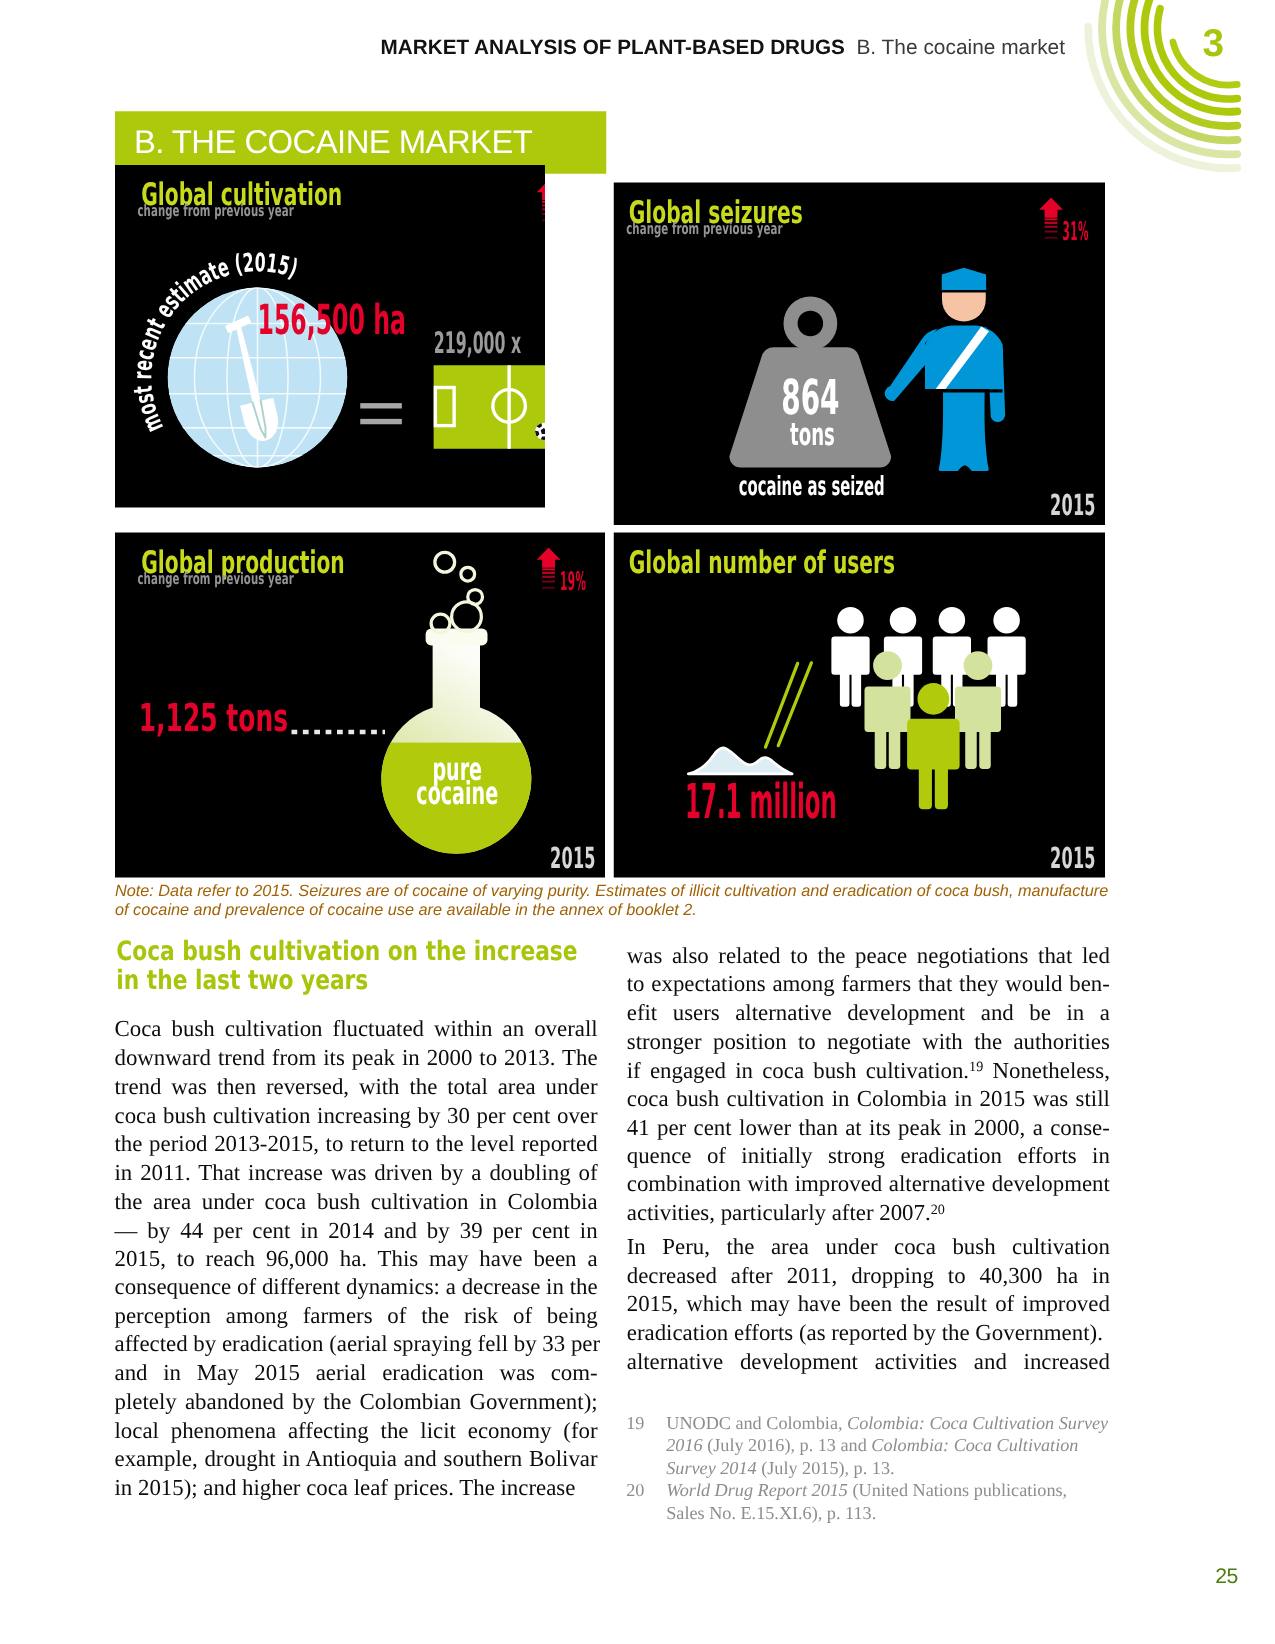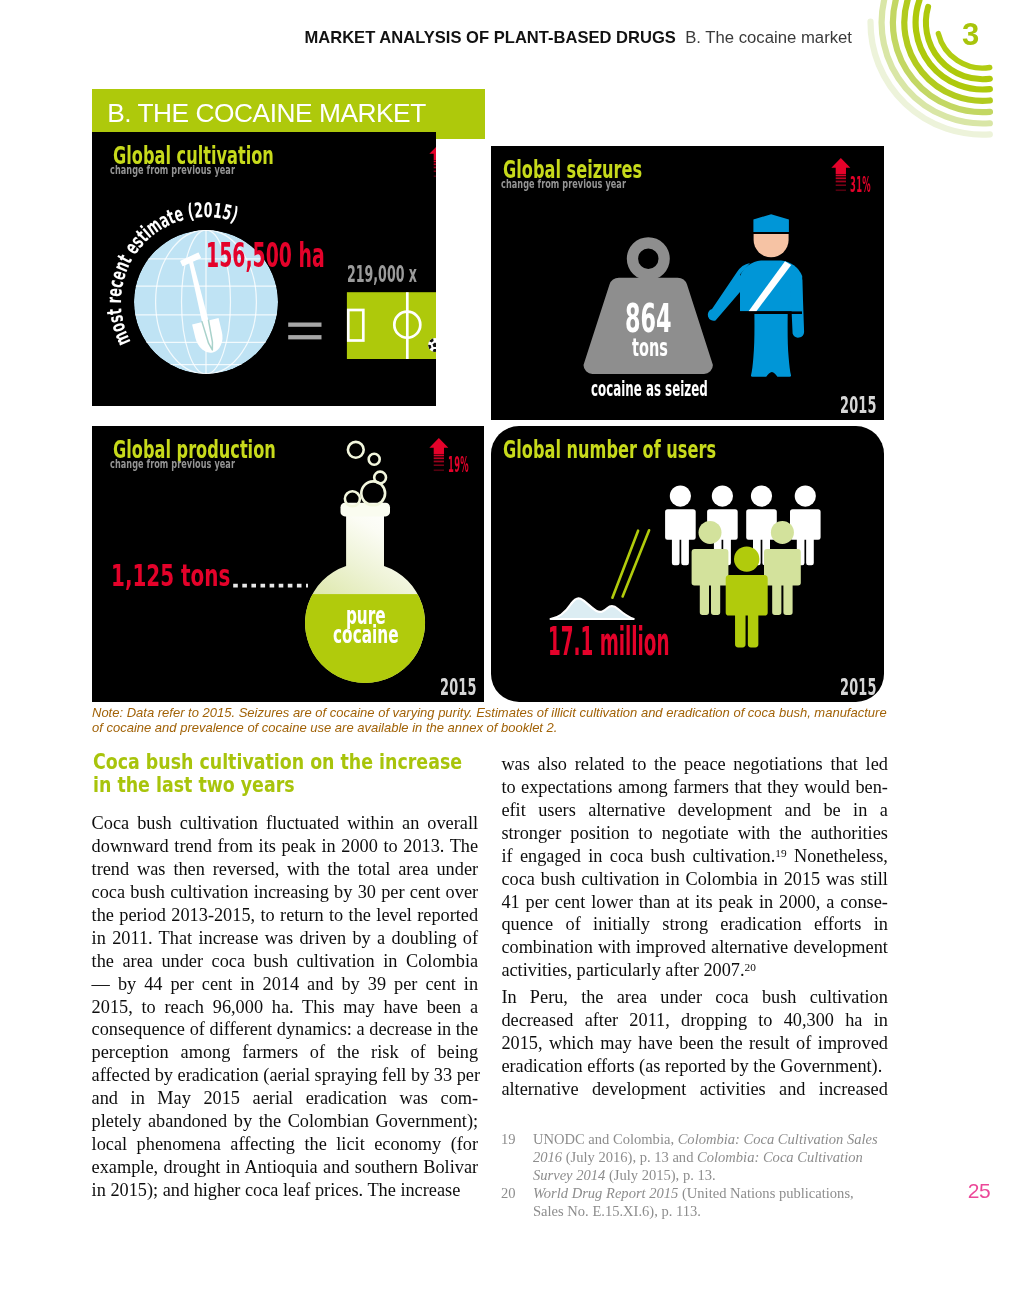--- a/index.html
+++ b/index.html
@@ -18,21 +18,21 @@
   
   .banner { position:absolute; left:92px; top:89.2px; width:393px; height:49.4px; background:#aec90b; }
   .banner .t { position:absolute; left:15.2px; top:10.4px; font-size:26.3px; color:#ffffff; letter-spacing:-0.46px;
                font-weight:400; line-height:1; }
 
   
   .panel { position:absolute; background:#000000; overflow:hidden; }
   .p1 { left:92px; top:132px; width:344px; height:274px; }
   .p2 { left:491px; top:146px; width:393px; height:274px; }
   .p3 { left:92px; top:426px; width:392px; height:276px; }
-  .p4 { left:491px; top:426px; width:393px; height:276px;border-radius:28px; }
+  .p4 { left:491px; top:426px; width:393px; height:276px; }
   .cond { font-family:"DejaVu Sans Condensed","DejaVu Sans",sans-serif; font-weight:bold;
           --sx:0.72; transform:scaleX(var(--sx)); transform-origin:0 0; white-space:nowrap; display:inline-block; }
   .cond.ctr { transform-origin:50% 0; }
   .num  { --sx:0.615; }
   .ptitle { position:absolute; color:#c7da1b; font-size:24.9px; --sx:0.722; line-height:1; }
   .psub   { position:absolute; color:#949494; font-size:12.8px; --sx:0.706; line-height:1; letter-spacing:0.1px; }
   .pyear  { position:absolute; color:#d6d6d6; font-size:23.3px; line-height:1; letter-spacing:0.3px; }
   .pct    { position:absolute; color:#e4022a; font-size:20.6px; --sx:0.451; line-height:1; letter-spacing:0.8px; }
 
   
@@ -54,22 +54,22 @@
   sup { font-size:0.62em; vertical-align:0.45em; line-height:0; }
 
   
   .fn { position:absolute; left:501px; top:1130px; width:392px; font-family:"Liberation Serif",serif;
         font-size:14.55px; line-height:18px; color:#8d8d8d; }
   .fn .row { position:relative; padding-left:32px; }
   .fn .num { position:absolute; left:0; top:0; }
   .fn .fnline { white-space:pre; }
   .fn em { font-style:italic; }
 
-  .pgnum { position:absolute; left:0; top:1180px; width:990px; text-align:right;
-           font-family:"Liberation Sans",sans-serif; font-size:21px; color:#ec4899; line-height:1; letter-spacing:-0.6px; }
+  .pgnum { position:absolute; left:0; top:1252px; width:990px; text-align:right;
+           font-family:"Liberation Sans",sans-serif; font-size:17px; color:#4d7c0f; line-height:1; letter-spacing:-0.6px; }
 </style>
 </head>
 <body>
 
 <div class="page">
 
   <div class="rh">
     <span class="b">MARKET ANALYSIS OF PLANT-BASED DRUGS</span><span class="b">&nbsp; </span><span class="r">B. The cocaine market</span>
   </div>
 
@@ -319,21 +319,21 @@
       <span class="ln">In Peru, the area under coca bush cultivation</span>
       <span class="ln">decreased after 2011, dropping to 40,300 ha in</span>
       <span class="ln">2015, which may have been the result of improved</span>
       <span class="ln last">eradication efforts (as reported by the Government).</span>
       <span class="ln">alternative development activities and increased</span>
     </div>
 
   <div class="fn">
       <div class="row">
         <span class="num">19</span>
-        <div class="fnline"><span>UNODC and Colombia, </span><em>Colombia: Coca Cultivation Sales</em></div>
+        <div class="fnline"><span>UNODC and Colombia, </span><em>Colombia: Coca Cultivation Survey</em></div>
         <div class="fnline"><em>2016</em><span> (July 2016), p. 13 and </span><em>Colombia: Coca Cultivation</em></div>
         <div class="fnline"><em>Survey 2014</em><span> (July 2015), p. 13.</span></div>
       </div>
       <div class="row">
         <span class="num">20</span>
         <div class="fnline"><em>World Drug Report 2015</em><span> (United Nations publications,</span></div>
         <div class="fnline"><span>Sales No. E.15.XI.6), p. 113.</span></div>
       </div>
     </div>
 

